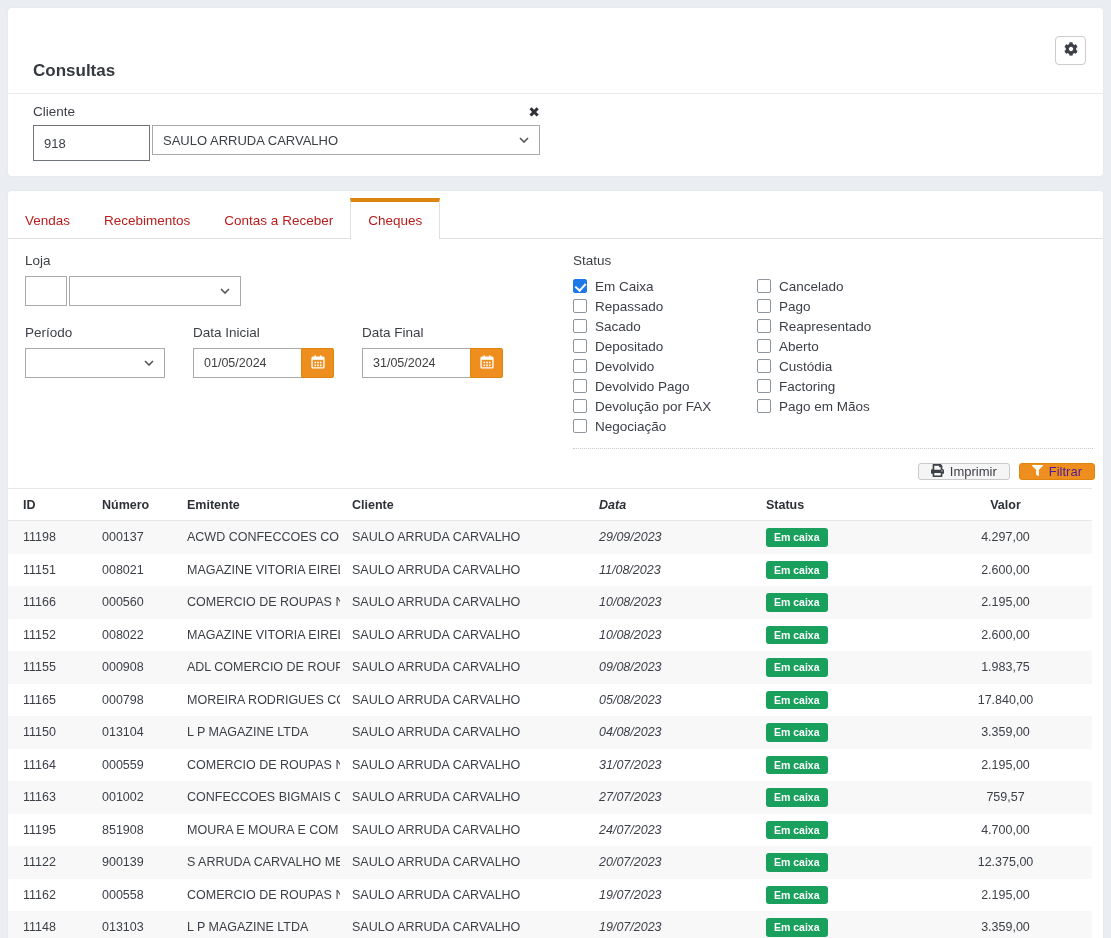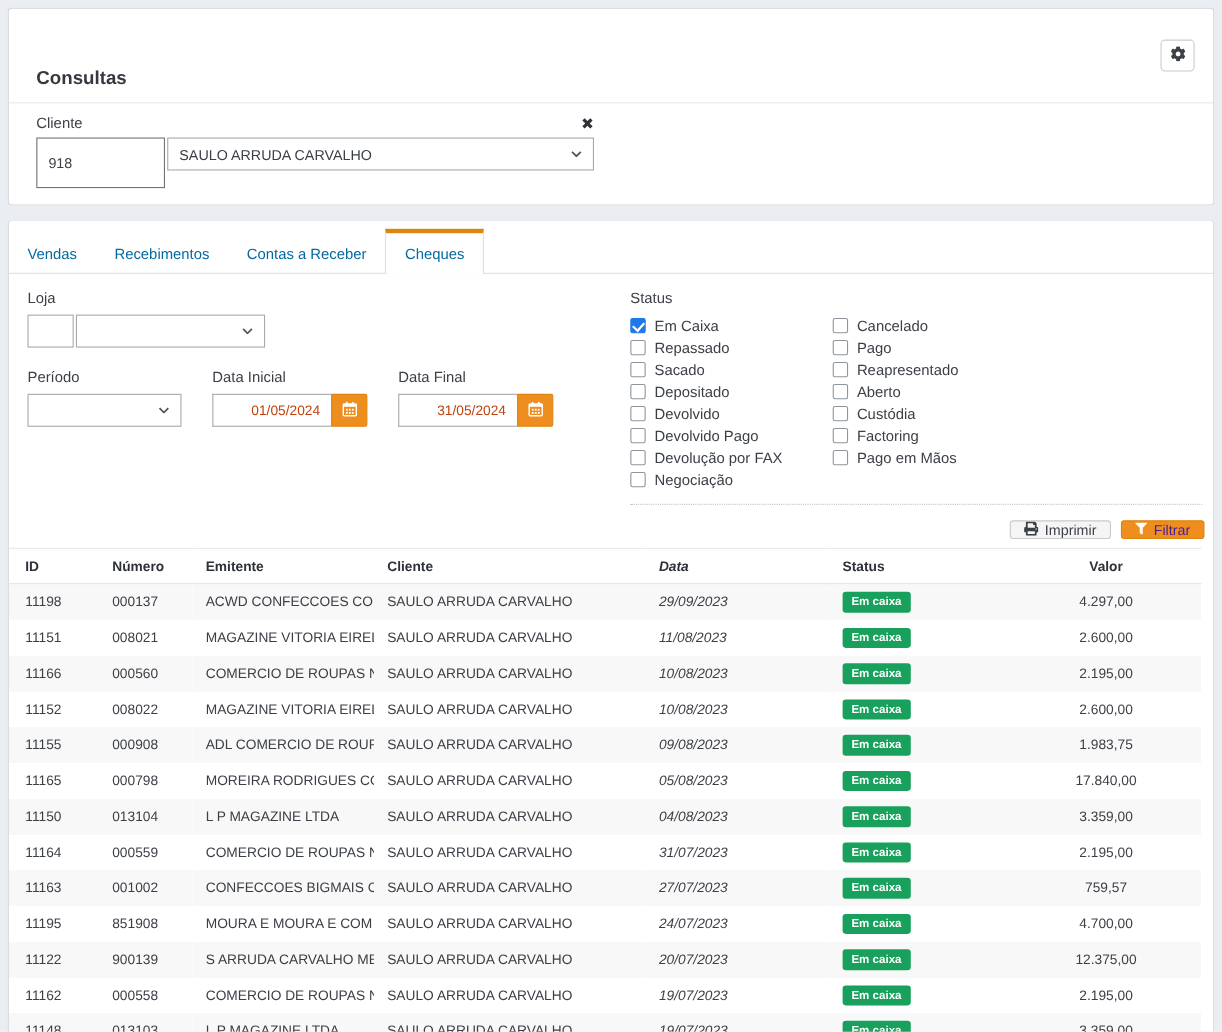--- a/index.html
+++ b/index.html
@@ -29,35 +29,35 @@
     display: flex; align-items: center; justify-content: center; cursor: pointer;
   }
   .gear-btn svg { width: 14px; height: 14px; fill: #3b3f46; }
   .card-top .card-body { padding: 10px 25px 15px 25px; }
   .client-group { width: 507px; }
   .label-row { display: flex; align-items: center; justify-content: space-between; margin-bottom: 6px; }
   .field-label { font-size: 13.5px; color: #3b3f46; }
   .clear-x { font-size: 14px; font-weight: 700; color: #2f3338; cursor: pointer; line-height: 1; }
   .controls-row { display: flex; }
   .client-code {
-    width: 117px; height: 46px; border: 1px solid #6f747b; border-radius: 0;
+    width: 117px; height: 36px; border: 1px solid #6f747b; border-radius: 0;
     padding: 0 10px; font: 13px "Liberation Sans", sans-serif; color: #3b3f46; outline: none;
   }
   .fake-select {
     height: 30px; border: 1px solid #a9a9a9; background: #fff;
     display: flex; align-items: center; justify-content: space-between;
     padding: 0 10px; cursor: pointer; font-size: 13px; color: #3b3f46;
   }
   .client-select { flex: 1; margin-left: 2px; }
   .chev svg { width: 10px; height: 6px; stroke: #555; stroke-width: 1.6; fill: none; display: block; }
   
   .card-main { margin: 15px 8px 0 8px; height: 812px; position: relative; }
   .tab-bar { display: flex; padding: 7px 0 0 0; border-bottom: 1px solid #e0e0e0; }
   .tab {
-    padding: 11px 17px 10px 17px; font-size: 13.5px; color: #0369a1; cursor: pointer;
+    padding: 11px 17px 10px 17px; font-size: 13.5px; color: #b91c1c; cursor: pointer;
     border-top: 4px solid transparent; white-space: nowrap;
   }
   .tab.active {
     background: #fff;
     border-top: 4px solid var(--accent_dark, #dd850f);
     border-left: 1px solid #e0e0e0; border-right: 1px solid #e0e0e0;
     margin-bottom: -1px; padding-bottom: 11px;
   }
   
   .filters { display: flex; padding: 14px 10px 0 17px; }
@@ -65,21 +65,21 @@
   .flabel { font-size: 13.5px; margin-bottom: 8px; color: #3b3f46; }
   .loja-row { display: flex; }
   .loja-code { width: 42px; height: 30px; border: 1px solid #a9a9a9; padding: 0 8px; font: 13px "Liberation Sans", sans-serif; outline: none; }
   .loja-select { width: 172px; margin-left: 2px; }
   .frow { display: flex; margin-top: 19px; }
   .fgroup { margin-right: 28px; }
   .periodo-select { width: 140px; }
   .date-wrap { display: flex; }
   .date-input {
     width: 108px; height: 30px; border: 1px solid #a9a9a9; border-right: none;
-    padding: 0 10px; font: 12.5px "Liberation Sans", sans-serif; color: #c2410c; outline: none; text-align: right;
+    padding: 0 10px; font: 12.5px "Liberation Sans", sans-serif; color: #404040; outline: none;
   }
   .cal-btn {
     width: 33px; height: 30px; border: 1px solid var(--accent_dark, #dd850f);
     background: var(--accent, #ee8e1e); display: flex; align-items: center; justify-content: center;
     cursor: pointer; border-radius: 0 2px 2px 0;
   }
   .cal-btn svg { width: 14px; height: 14px; }
   .filters-right { margin-left: auto; width: 520px; padding-bottom: 12px; border-bottom: 1px dotted #c9c9c9; }
   .status-cols { display: flex; }
   .status-col { width: 184px; }

